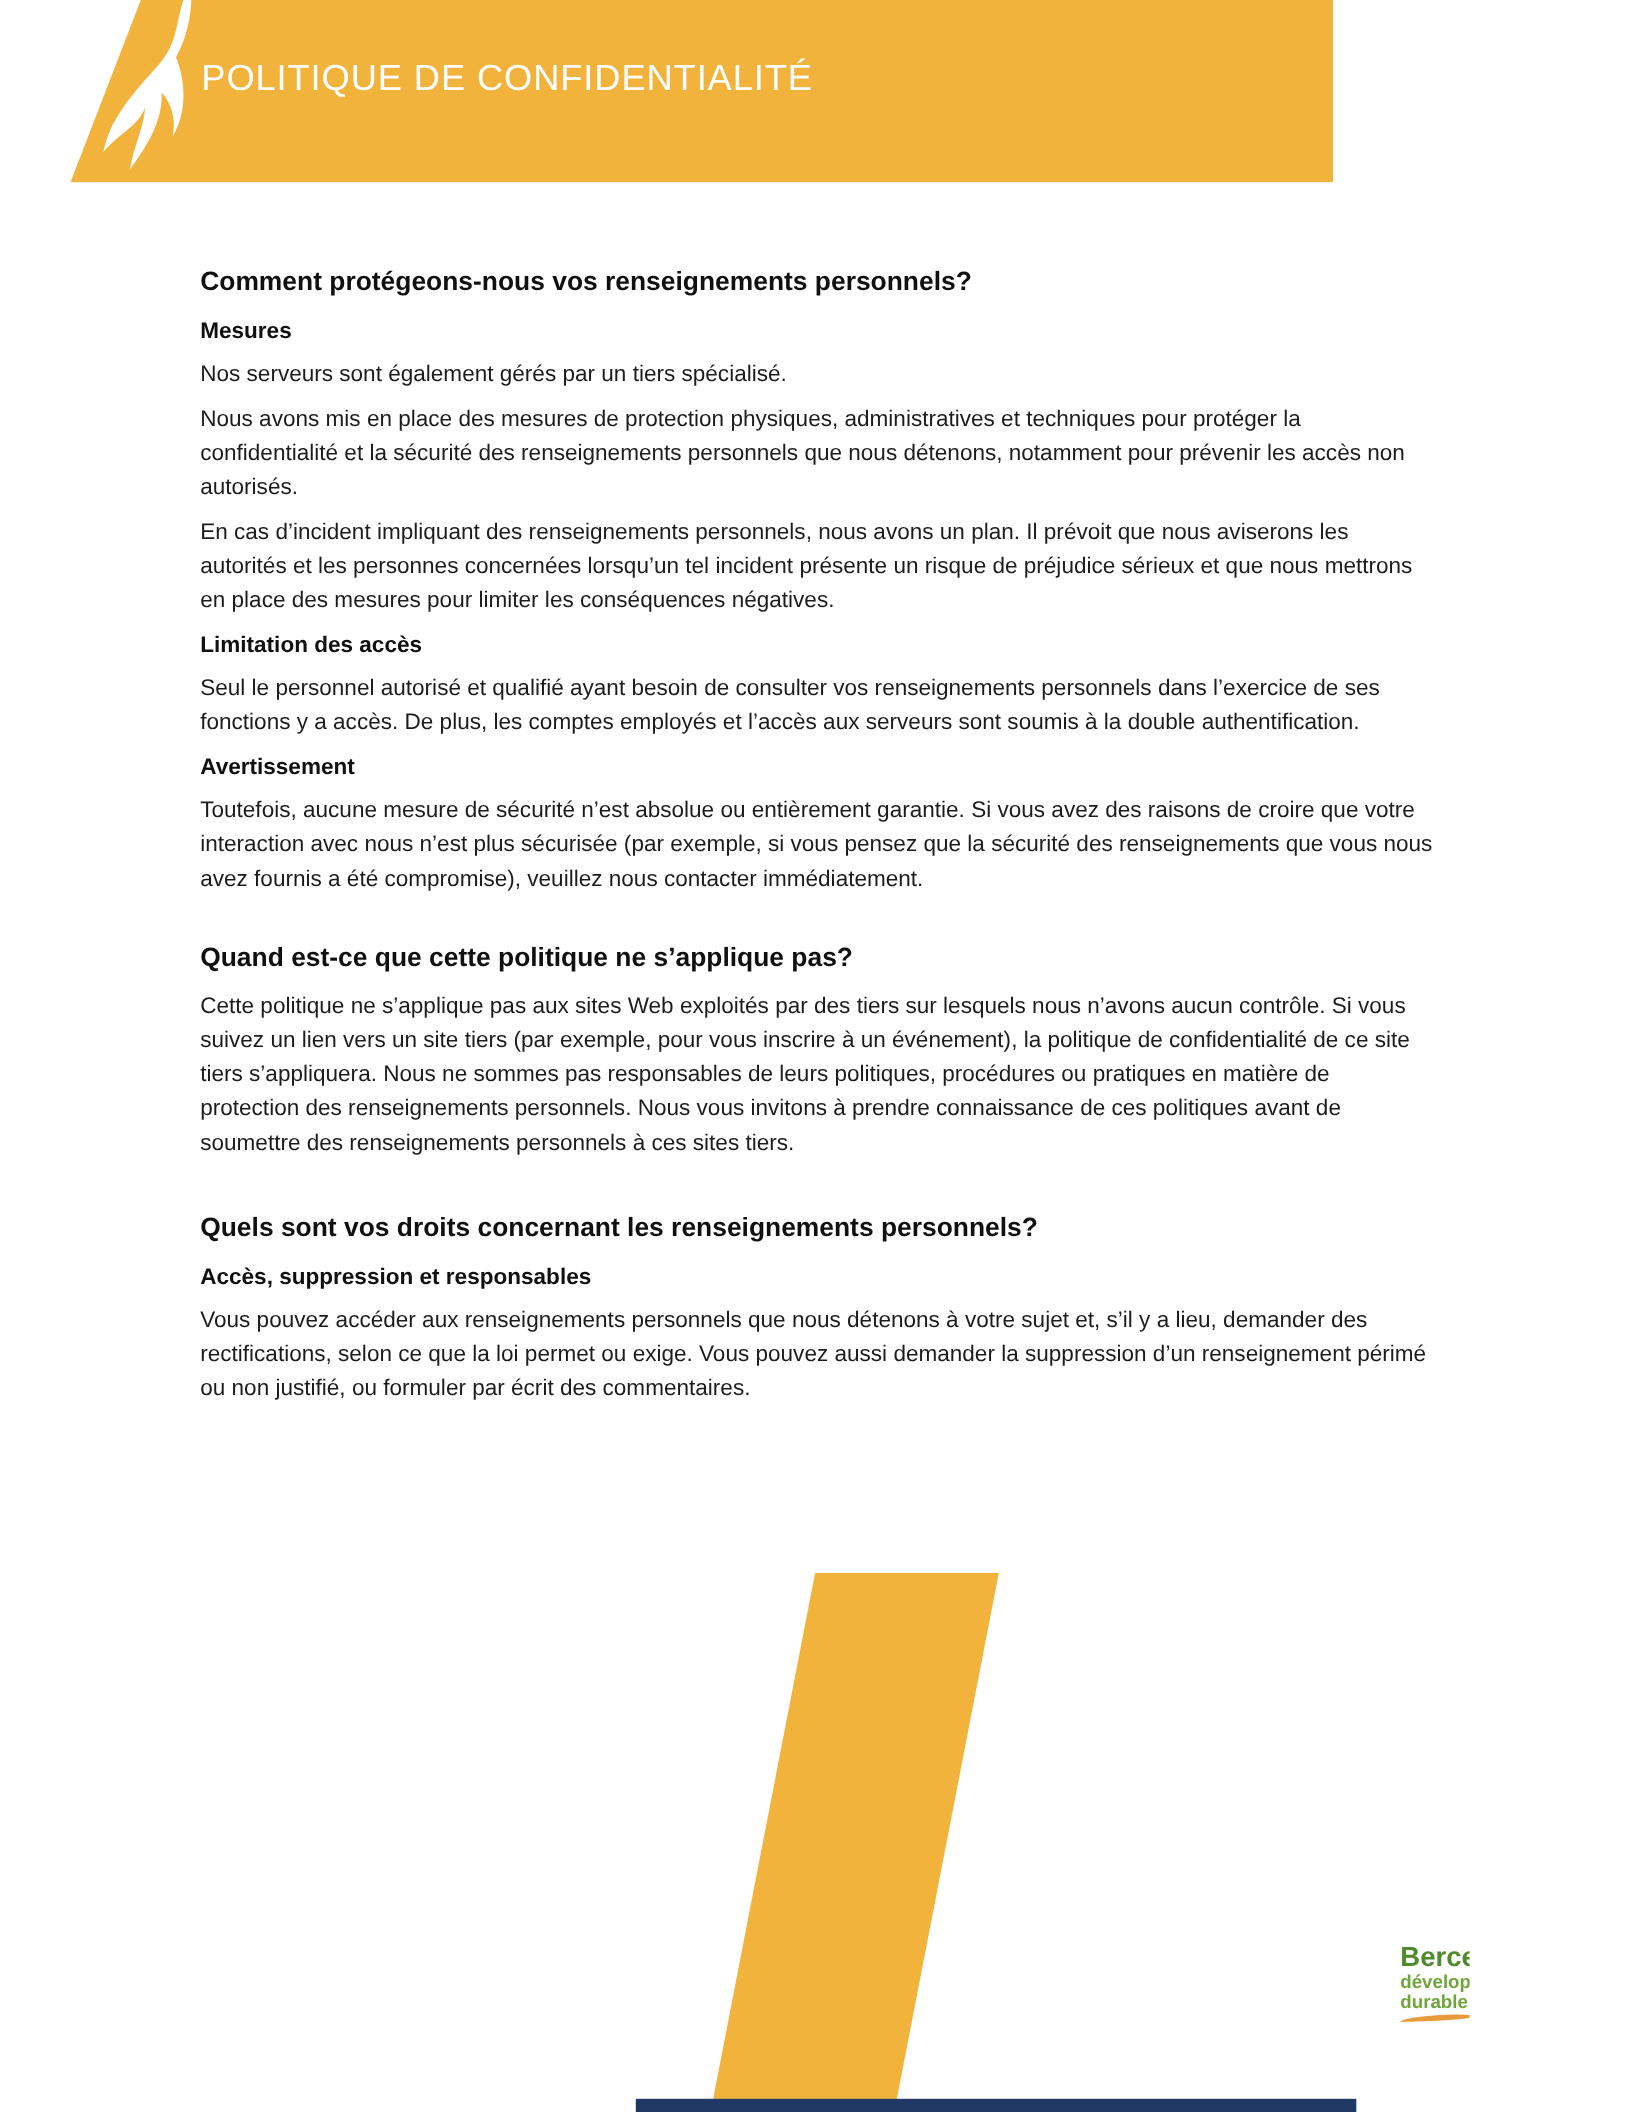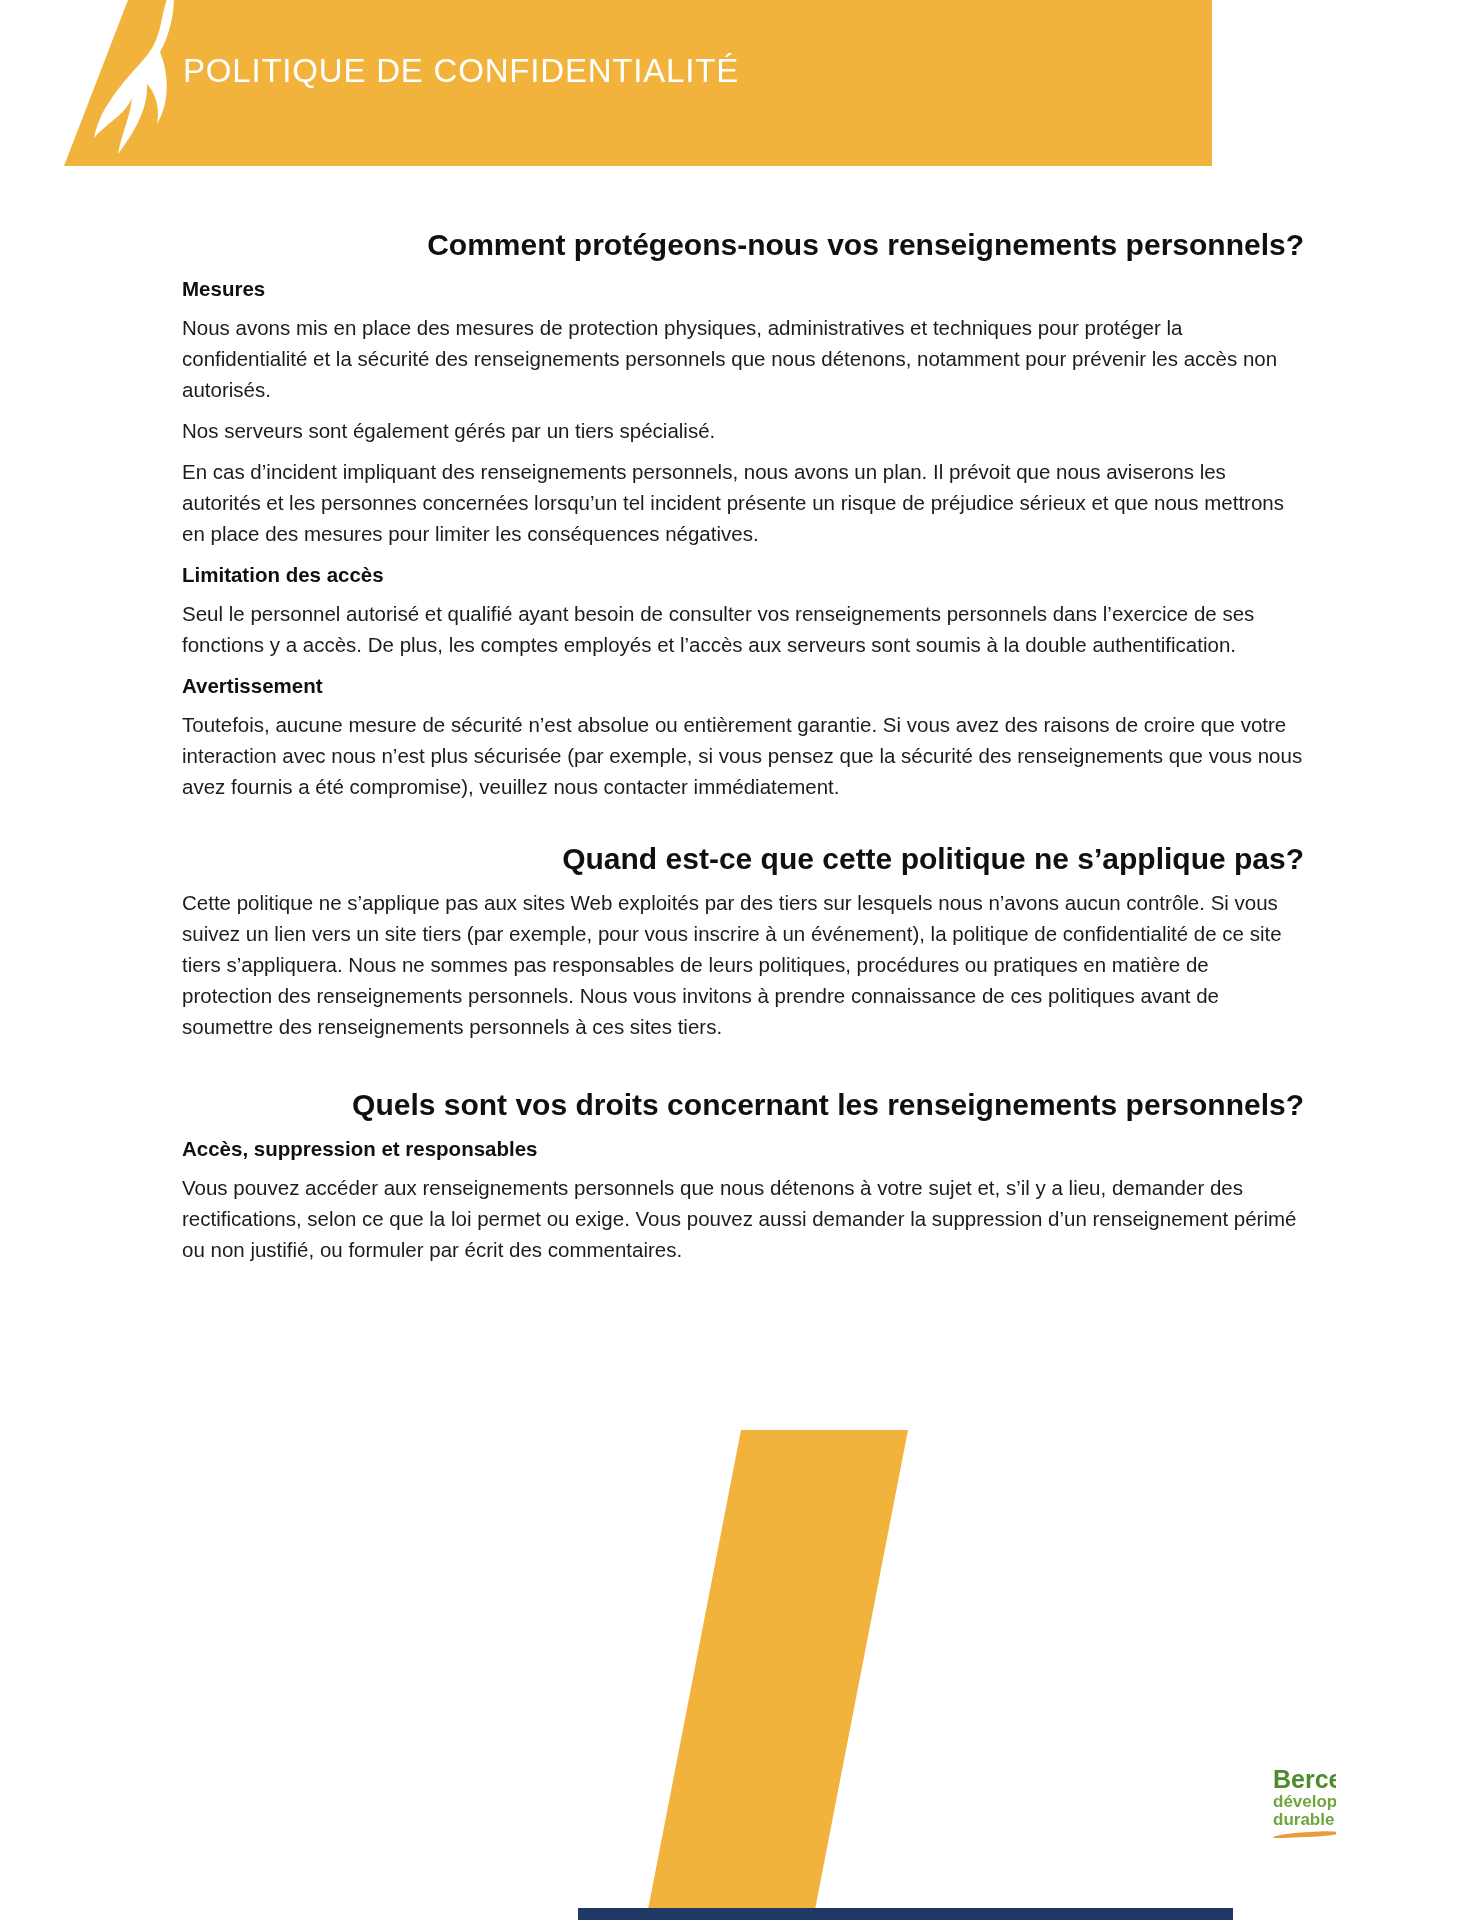--- a/index.html
+++ b/index.html
@@ -43,26 +43,25 @@
   
   .content {
     position: absolute;
     left: 182px; top: 226px;
     width: 1122px;
     color: var(--body_text, #1C1C1C);
     font-size: 20.5px;
     line-height: 31px;
   }
   .section-title {
-    font-size: 30px;
+    font-size: 24px;
     line-height: 37px;
     font-weight: 700;
     color: #101010;
-    margin: 0 0 10px 0;
-    text-align: right;
+    margin: 12px 0 10px 0;
   }
   .sec2 { margin-top: 38px; }
   .sec3 { margin-top: 44px; }
   .sub {
     font-size: 20.5px;
     font-weight: 700;
     color: #101010;
     margin: 6px 0 8px 0;
   }
   .content p { margin: 0 0 10px 0; }
@@ -148,22 +147,22 @@
       <path style="fill:#ffffff" d="M94 0 C86 22 88 40 74 58 C62 74 46 86 28 118 C26 122 22 132 20 142 C36 124 50 120 58 102 C56 122 48 136 44 158 C62 134 74 112 73 88 C82 98 86 112 83 128 C96 106 95 78 86 56 C94 42 100 22 100 0 Z"></path>
     </svg>
     <div class="doc-title">POLITIQUE DE CONFIDENTIALITÉ</div>
   </header>
 
   <main class="content">
 
     <section>
       <h1 class="section-title">Comment protégeons-nous vos renseignements personnels?</h1>
       <h3 class="sub">Mesures</h3>
+      <p>Nos serveurs sont également gérés par un tiers spécialisé.</p>
       <p>Nous avons mis en place des mesures de protection physiques, administratives et techniques pour protéger la confidentialité et la sécurité des renseignements personnels que nous détenons, notamment pour prévenir les accès non autorisés.</p>
-      <p>Nos serveurs sont également gérés par un tiers spécialisé.</p>
       <p>En cas d’incident impliquant des renseignements personnels, nous avons un plan. Il prévoit que nous aviserons les autorités et les personnes concernées lorsqu’un tel incident présente un risque de préjudice sérieux et que nous mettrons en place des mesures pour limiter les conséquences négatives.</p>
       <h3 class="sub">Limitation des accès</h3>
       <p>Seul le personnel autorisé et qualifié ayant besoin de consulter vos renseignements personnels dans l’exercice de ses fonctions y a accès. De plus, les comptes employés et l’accès aux serveurs sont soumis à la double authentification.</p>
       <h3 class="sub">Avertissement</h3>
       <p>Toutefois, aucune mesure de sécurité n’est absolue ou entièrement garantie. Si vous avez des raisons de croire que votre interaction avec nous n’est plus sécurisée (par exemple, si vous pensez que la sécurité des renseignements que vous nous avez fournis a été compromise), veuillez nous contacter immédiatement.</p>
     </section>
 
     <section class="sec2">
       <h1 class="section-title">Quand est-ce que cette politique ne s’applique pas?</h1>
       <p>Cette politique ne s’applique pas aux sites Web exploités par des tiers sur lesquels nous n’avons aucun contrôle. Si vous suivez un lien vers un site tiers (par exemple, pour vous inscrire à un événement), la politique de confidentialité de ce site tiers s’appliquera. Nous ne sommes pas responsables de leurs politiques, procédures ou pratiques en matière de protection des renseignements personnels. Nous vous invitons à prendre connaissance de ces politiques avant de soumettre des renseignements personnels à ces sites tiers.</p>

